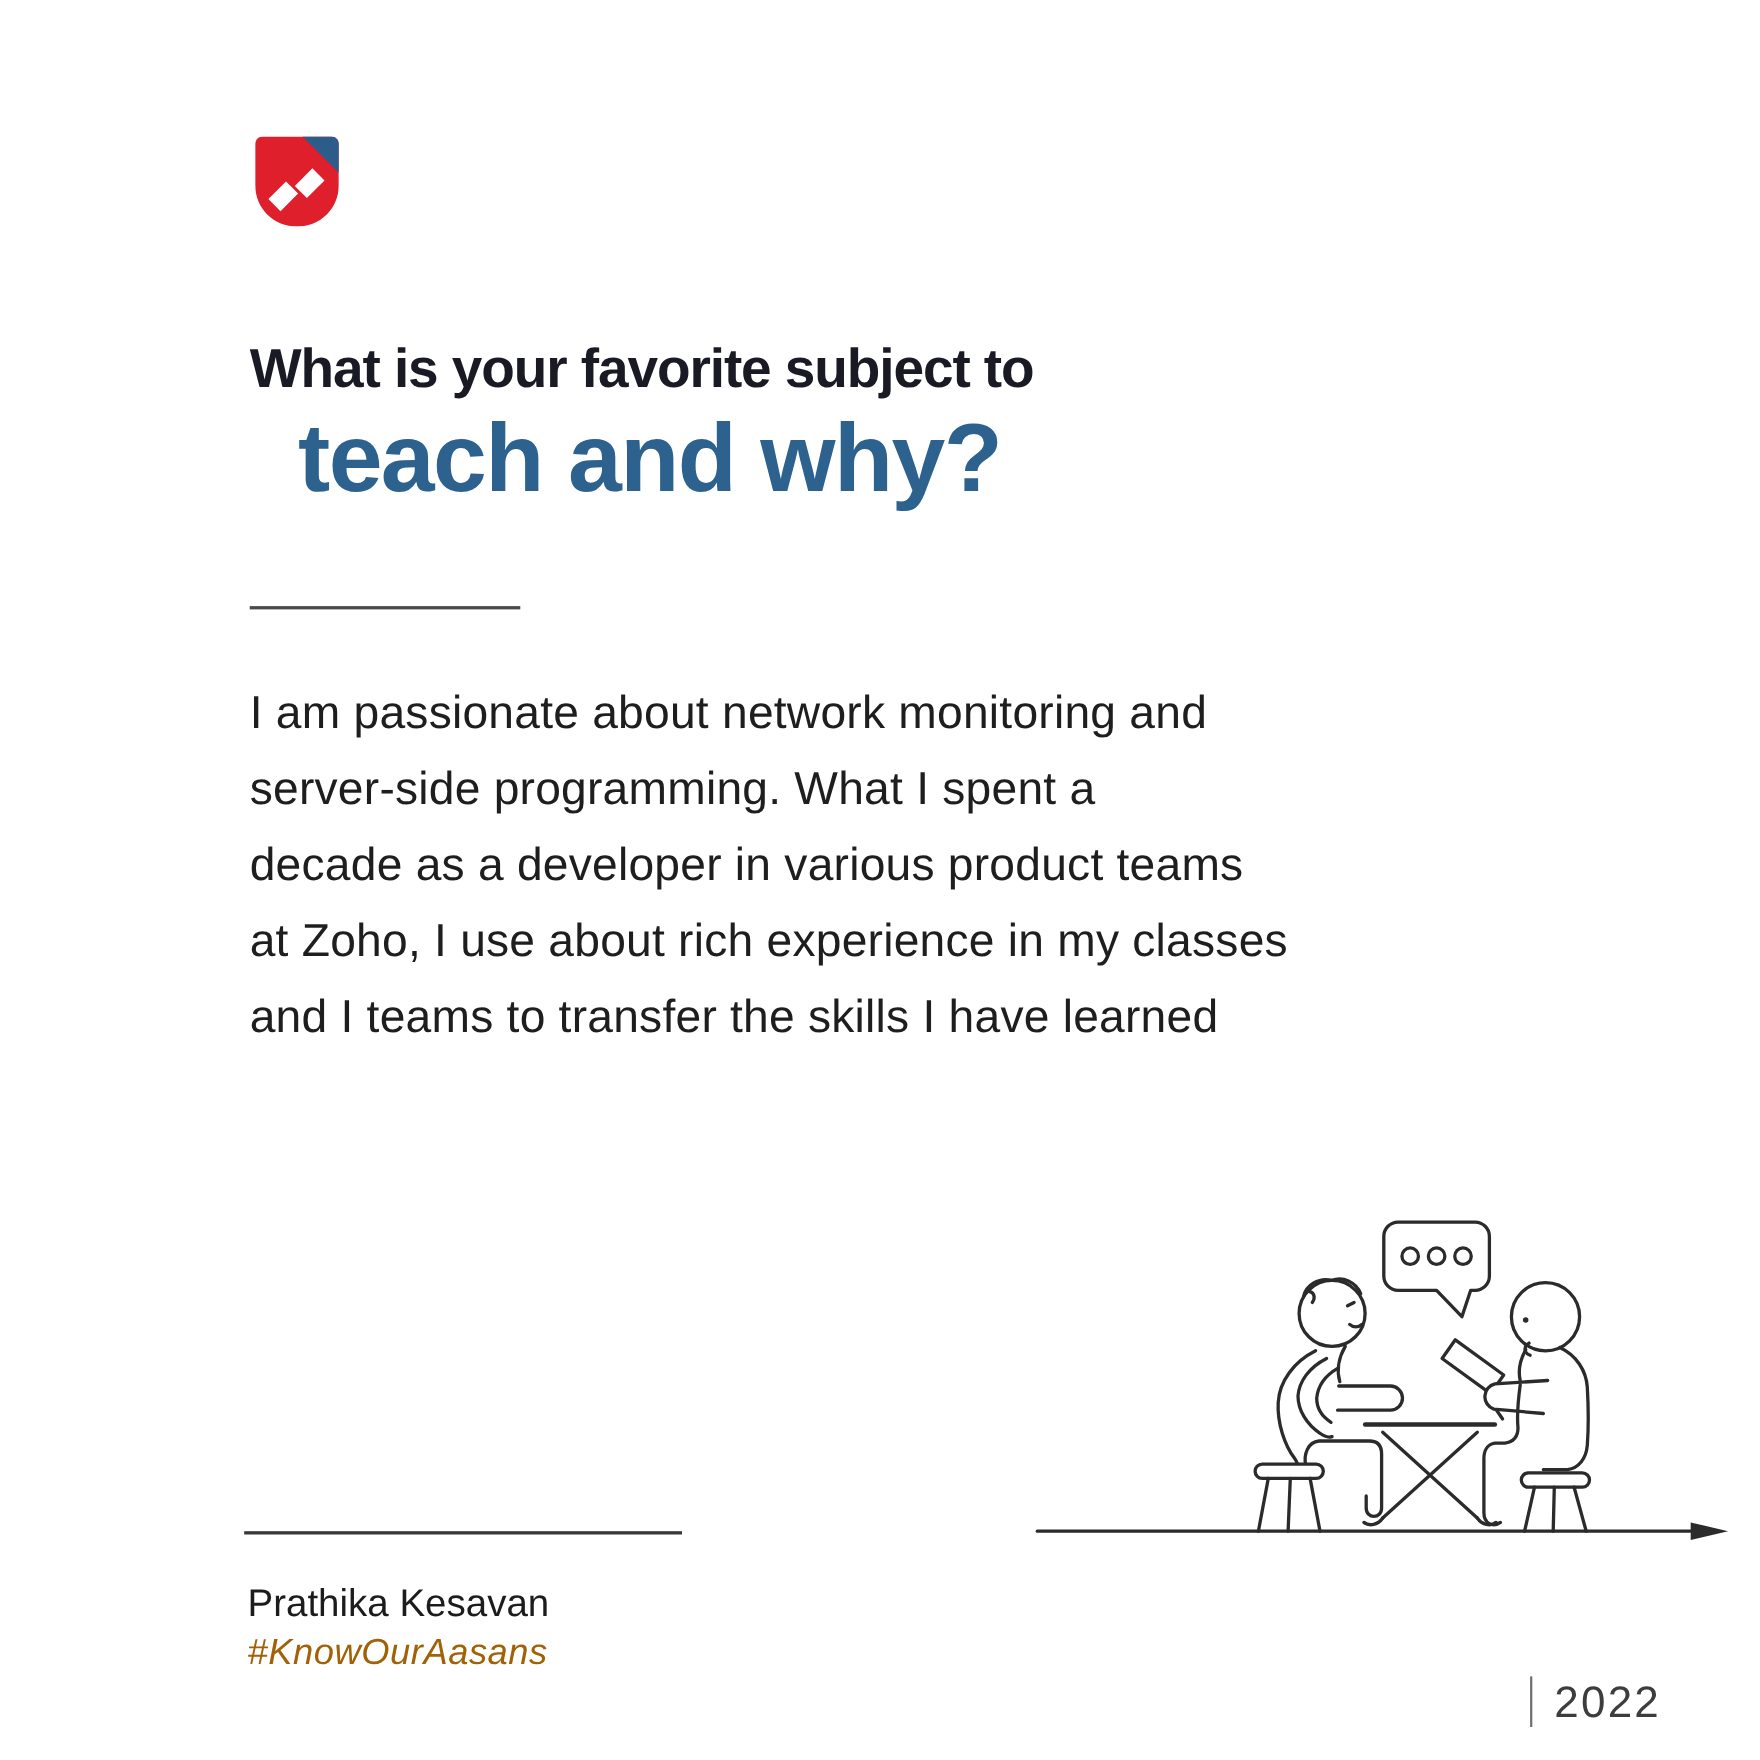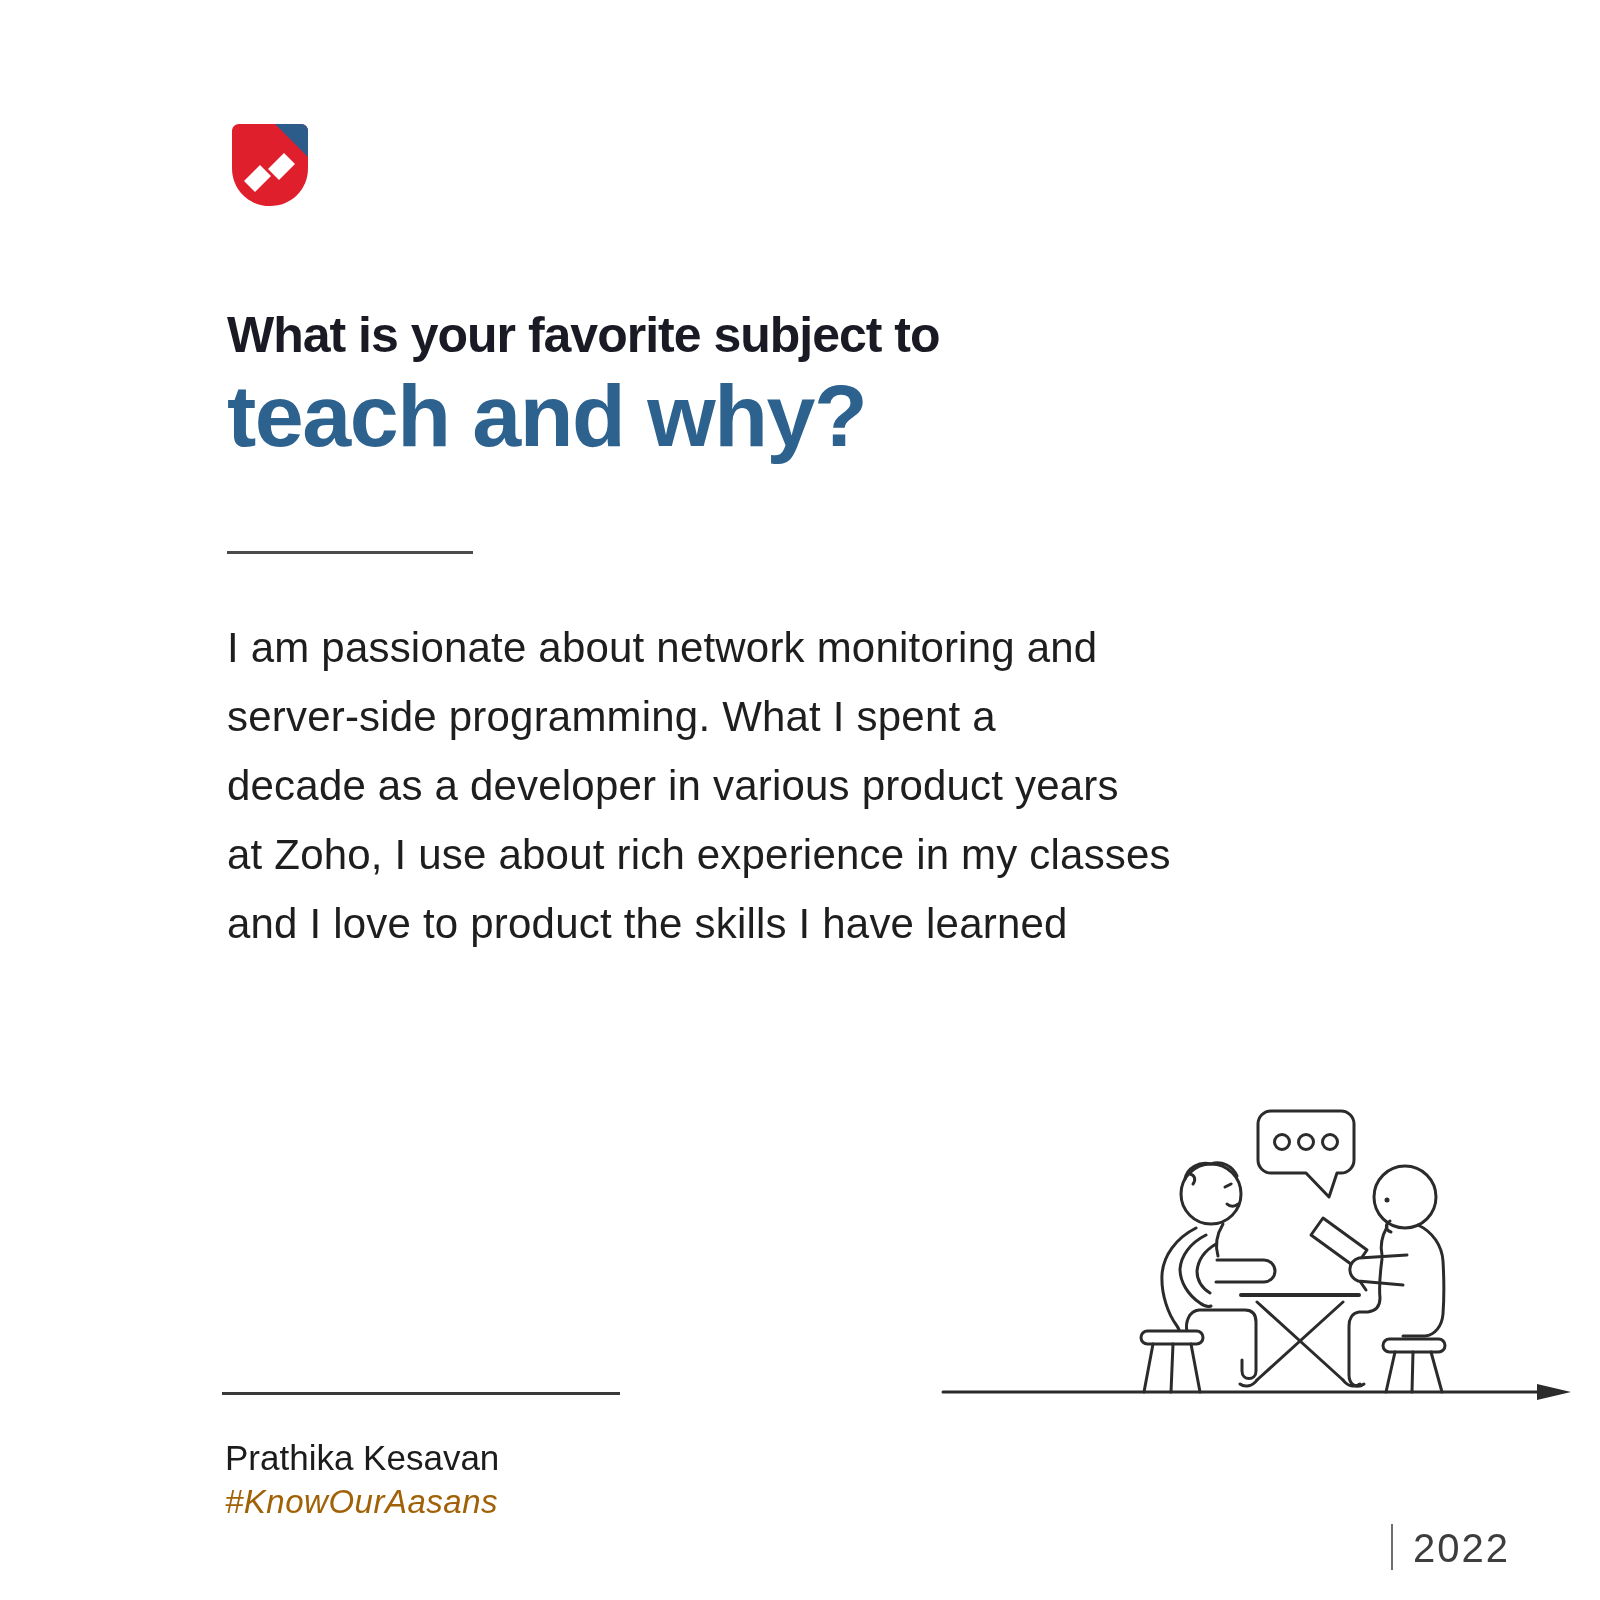--- a/index.html
+++ b/index.html
@@ -3,21 +3,21 @@
 <meta charset="utf-8">
 <style>
   html,body{margin:0;padding:0;background:#ffffff;}
   .card{
     position:relative;width:1600px;height:1600px;background:#ffffff;
     font-family:"Liberation Sans", sans-serif;overflow:hidden;
   }
   .logo{position:absolute;left:232px;top:124px;width:76px;height:82px;}
   .question{position:absolute;left:227px;top:308px;}
   .q1{font-size:50px;line-height:54px;font-weight:700;color:#1a1a24;letter-spacing:-1px;white-space:nowrap;}
-  .q2{font-size:88px;line-height:92px;font-weight:700;color:#2d628f;letter-spacing:-1.5px;margin-top:8px;white-space:nowrap;}
+  .q2{font-size:88px;line-height:92px;font-weight:700;color:#2d628f;letter-spacing:-1.5px;margin-top:8px;white-space:nowrap;margin-left:44px;}
   .divider{position:absolute;left:227px;top:551px;width:246px;height:3px;background:#4b4b4b;}
   .answer{position:absolute;left:227px;top:613px;color:#1e1e1e;font-size:42px;letter-spacing:0.2px;}
   .answer div{line-height:69px;white-space:nowrap;}
   .illustration{position:absolute;left:935px;top:1078px;width:660px;height:322px;}
   .footer-line{position:absolute;left:222px;top:1392px;width:398px;height:2.5px;background:#383838;}
   .name{position:absolute;left:225px;top:1438px;font-size:35px;color:#1c1c1c;white-space:nowrap;}
   .hashtag{position:absolute;left:225px;top:1483px;font-size:33px;font-style:italic;color:#a16207;letter-spacing:0.5px;white-space:nowrap;}
   .year{position:absolute;left:1391px;top:1524px;display:flex;align-items:flex-end;}
   .year-bar{display:inline-block;width:2px;height:46px;background:#6e6e6e;margin-right:20px;}
   .year-text{font-size:40px;line-height:44px;color:#3d3d3d;letter-spacing:2px;}
@@ -37,23 +37,23 @@
   <div class="question">
     <div class="q1">What is your favorite subject to</div>
     <div class="q2">teach and why?</div>
   </div>
 
   <div class="divider"></div>
 
   <div class="answer">
     <div>I am passionate about network monitoring and</div>
     <div>server-side programming. What I spent a</div>
-    <div>decade as a developer in various product years</div>
+    <div>decade as a developer in various product teams</div>
     <div>at Zoho, I use about rich experience in my classes</div>
-    <div>and I love to product the skills I have learned</div>
+    <div>and I teams to transfer the skills I have learned</div>
   </div>
 
   <svg class="illustration" viewBox="0 0 660 322" xmlns="http://www.w3.org/2000/svg">
     <g fill="none" stroke="#2b2b2b" stroke-width="3" stroke-linecap="round" stroke-linejoin="round">
 
       <path d="M8 314 H602"></path>
       <path d="M602 306 L636 314 L602 322 Z" fill="#2b2b2b" stroke="none"></path>
 
       <path d="M306 217 H424" stroke-width="4"></path>
       <path d="M322 224 L408 302 M408 224 L322 302"></path>

